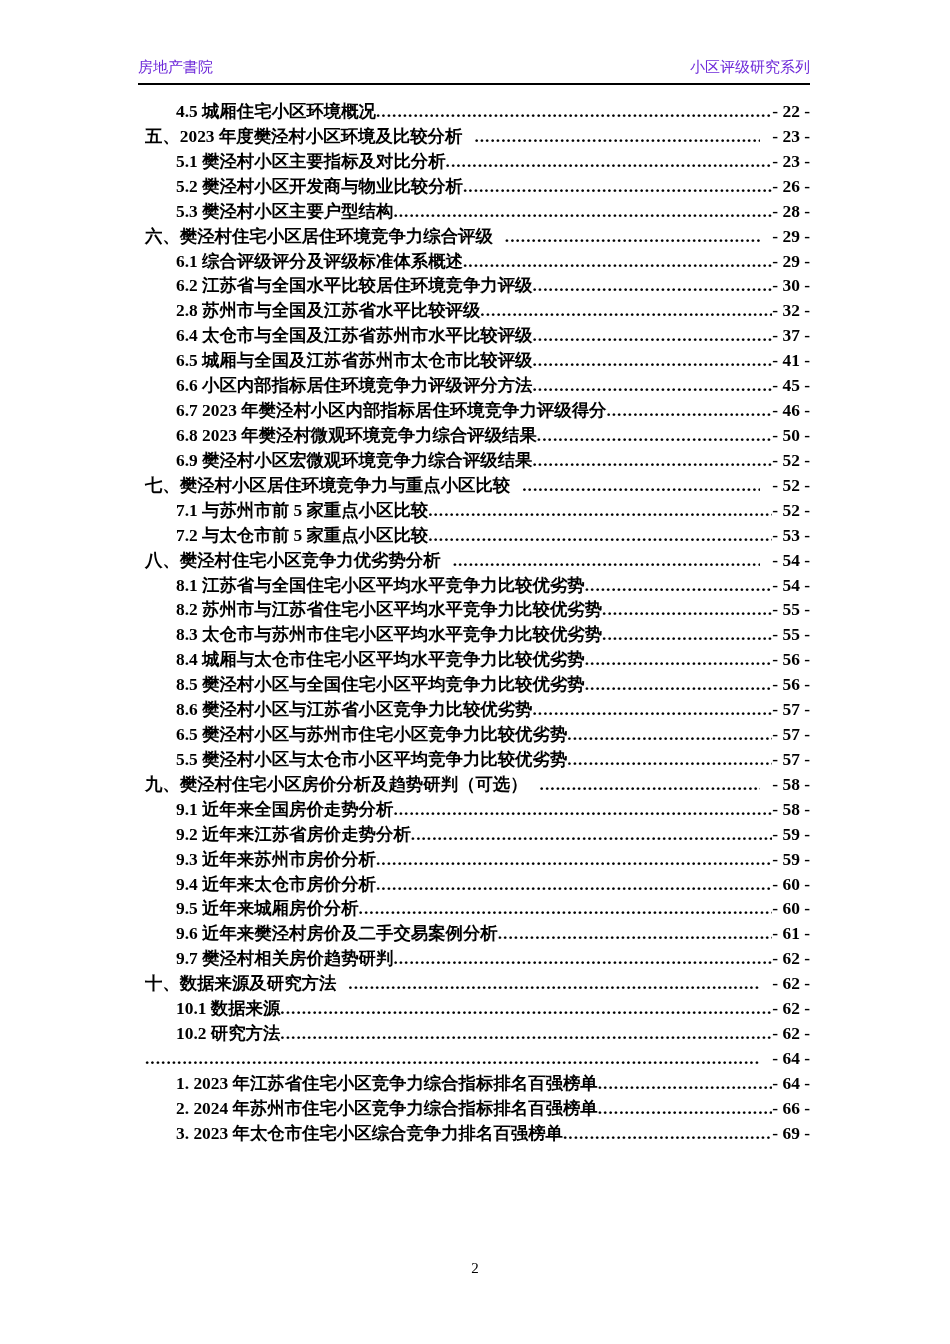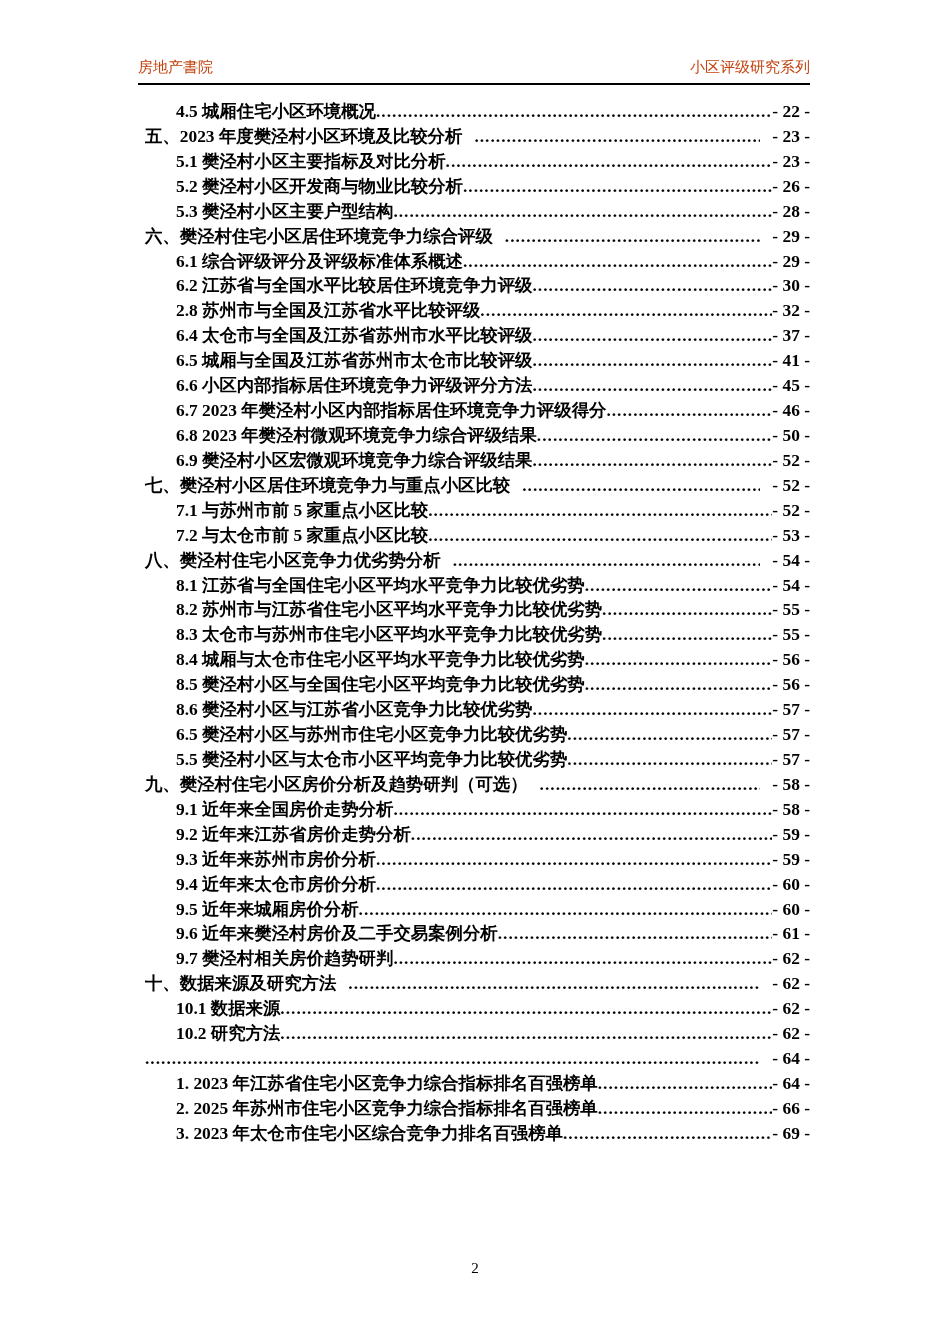--- a/index.html
+++ b/index.html
@@ -18,29 +18,29 @@
   .header {
     position: absolute;
     left: 138px; right: 140px; top: 58px;
     display: flex;
     justify-content: space-between;
     align-items: flex-end;
     padding-bottom: 6px;
     border-bottom: 2px solid #000000;
     font-family: "Liberation Sans", "DejaVu Sans", sans-serif;
     font-size: 15px;
-    color: #c2410c;
+    color: #6d28d9;
   }
   .toc {
     position: absolute;
     left: 138px; right: 140px; top: 99px;
   }
   .toc-row {
     display: flex;
-    align-items: flex-start;
+    align-items: flex-end;
     height: 24.93px;
     font-size: 17.4px;
     font-weight: 700;
     line-height: 24.93px;
     cursor: pointer;
   }
   .toc-row.level-1 { padding-left: 7px; gap: 12px; }
   .toc-row.level-2 { padding-left: 38px; }
   .toc-title { white-space: nowrap; }
   .toc-dots {
@@ -307,21 +307,21 @@
         <span class="toc-page">- 64 -</span>
       </div>
 
       <div class="toc-row level-2">
         <span class="toc-title">1. 2023 年江苏省住宅小区竞争力综合指标排名百强榜单</span>
         <span class="toc-dots"></span>
         <span class="toc-page">- 64 -</span>
       </div>
 
       <div class="toc-row level-2">
-        <span class="toc-title">2. 2025 年苏州市住宅小区竞争力综合指标排名百强榜单</span>
+        <span class="toc-title">2. 2024 年苏州市住宅小区竞争力综合指标排名百强榜单</span>
         <span class="toc-dots"></span>
         <span class="toc-page">- 66 -</span>
       </div>
 
       <div class="toc-row level-2">
         <span class="toc-title">3. 2023 年太仓市住宅小区综合竞争力排名百强榜单</span>
         <span class="toc-dots"></span>
         <span class="toc-page">- 69 -</span>
       </div>
     </div>

